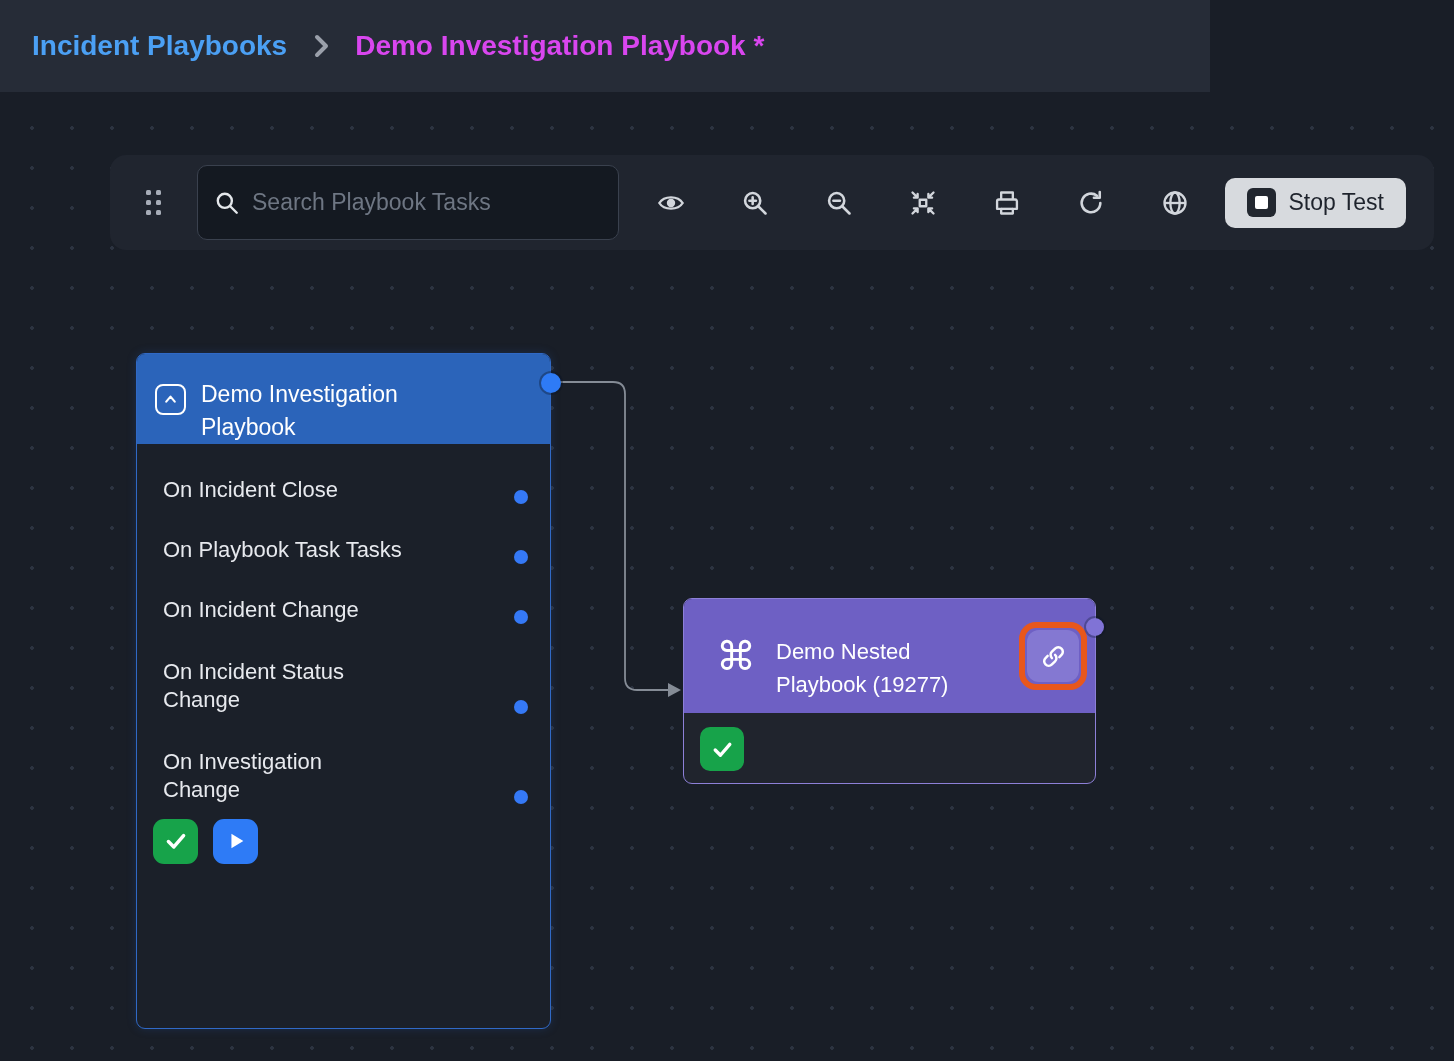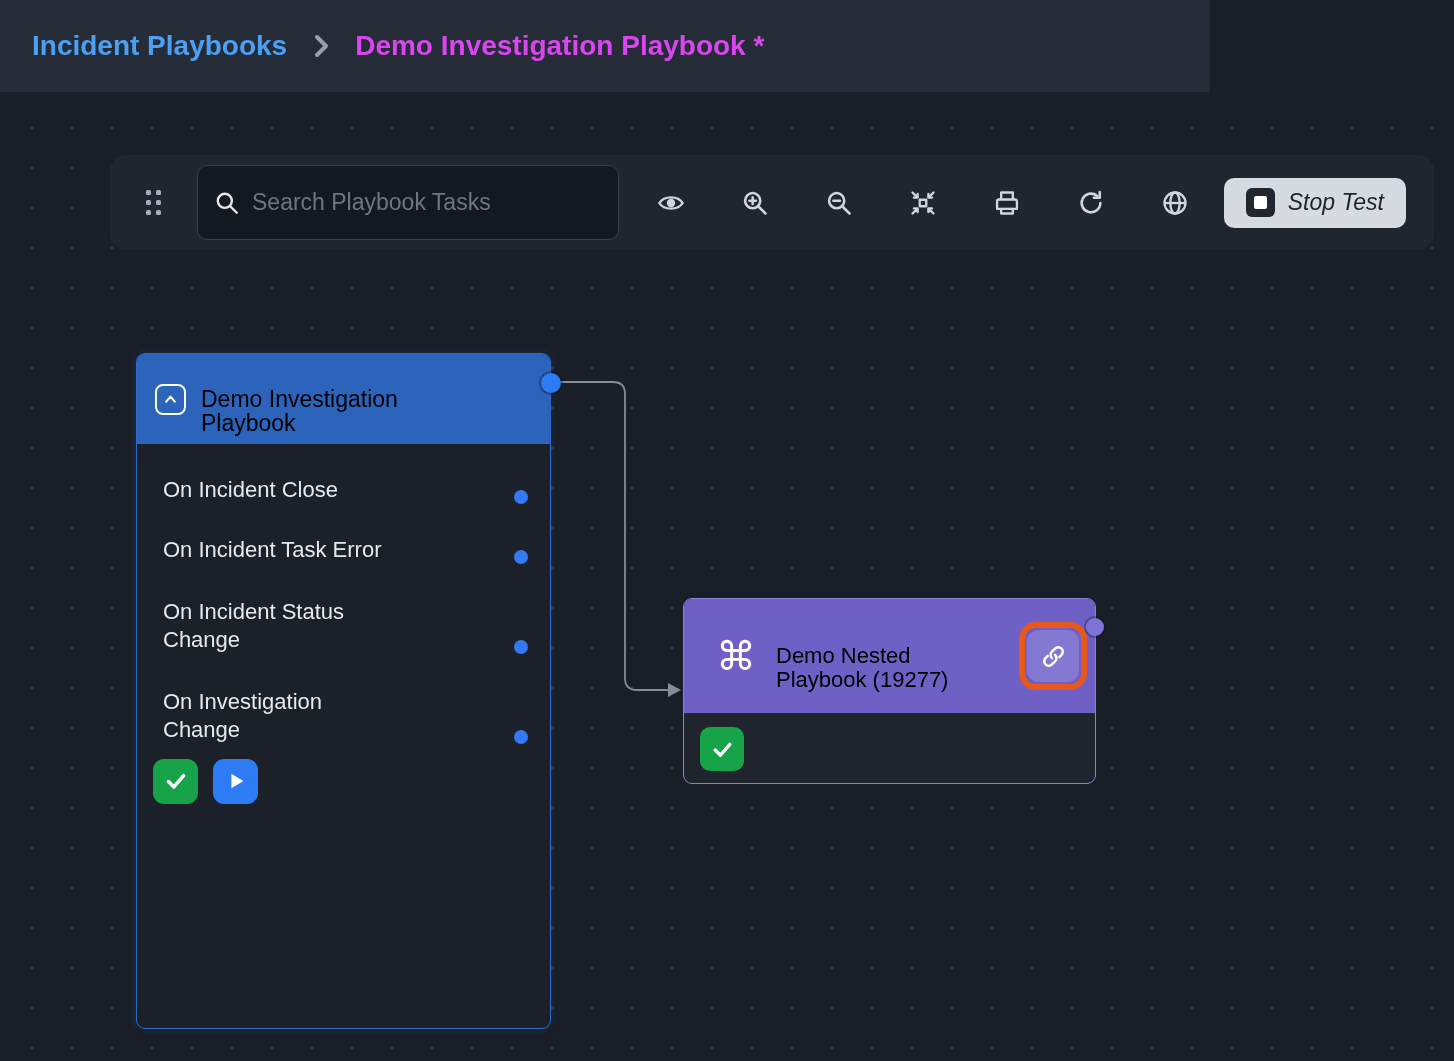--- a/index.html
+++ b/index.html
@@ -57,35 +57,35 @@
   }
   .searchbox input::placeholder { color: #6e7683; }
   .tb-icons { display: flex; align-items: center; margin-left: 10px; }
   .icon-btn {
     width: 84px; height: 58px; display: flex; align-items: center; justify-content: center;
     background: transparent; border: none; color: #d2d6dc; cursor: pointer;
   }
   .stop-btn {
     margin-left: auto; height: 50px; padding: 0 22px;
     background: #d7dade; border: none; border-radius: 10px;
-    display: flex; align-items: center; gap: 13px; cursor: pointer; font-style: italic;
+    display: flex; align-items: center; gap: 13px; cursor: pointer;
   }
   .stop-icon {
     width: 29px; height: 29px; background: #22272f; border-radius: 6px;
     display: flex; align-items: center; justify-content: center;
   }
   .stop-icon i { display: block; width: 13px; height: 13px; background: #ffffff; border-radius: 2px; }
   .stop-label { font-size: 23px; color: #1e232c; font-weight: 500; }
 
   
   .edge-layer { position: absolute; left: 0; top: 0; width: 1454px; height: 969px; pointer-events: none; }
 
   
   .node { position: absolute; border-radius: 9px; }
-  .node-title { color: #000000; font-size: 23px; line-height: 24px; white-space: pre-line; margin-top: 24px; }
+  .node-title { color: #ffffff; font-size: 23px; line-height: 33px; white-space: pre-line; margin-top: 24px; }
   .port { position: absolute; border-radius: 50%; cursor: crosshair; }
   .sq-btn {
     width: 45px; height: 45px; border-radius: 11px; border: none;
     display: flex; align-items: center; justify-content: center; cursor: pointer;
   }
   .green { background: #17a34a; }
   .blue  { background: #2e7bf6; }
 
   
   .main-node {
@@ -260,21 +260,25 @@
       <span class="node-title">Demo Investigation
 Playbook</span>
       <span class="port main-out-port"></span>
     </div>
 
     <div class="task-row">
       <span class="row-label">On Incident Close</span>
       <span class="row-dot"></span>
     </div>
     <div class="task-row">
-      <span class="row-label">On Incident Task Error</span>
+      <span class="row-label">On Playbook Task Tasks</span>
+      <span class="row-dot"></span>
+    </div>
+    <div class="task-row">
+      <span class="row-label">On Incident Change</span>
       <span class="row-dot"></span>
     </div>
     <div class="task-row tall">
       <span class="row-label">On Incident Status
 Change</span>
       <span class="row-dot"></span>
     </div>
     <div class="task-row tall">
       <span class="row-label">On Investigation
 Change</span>

